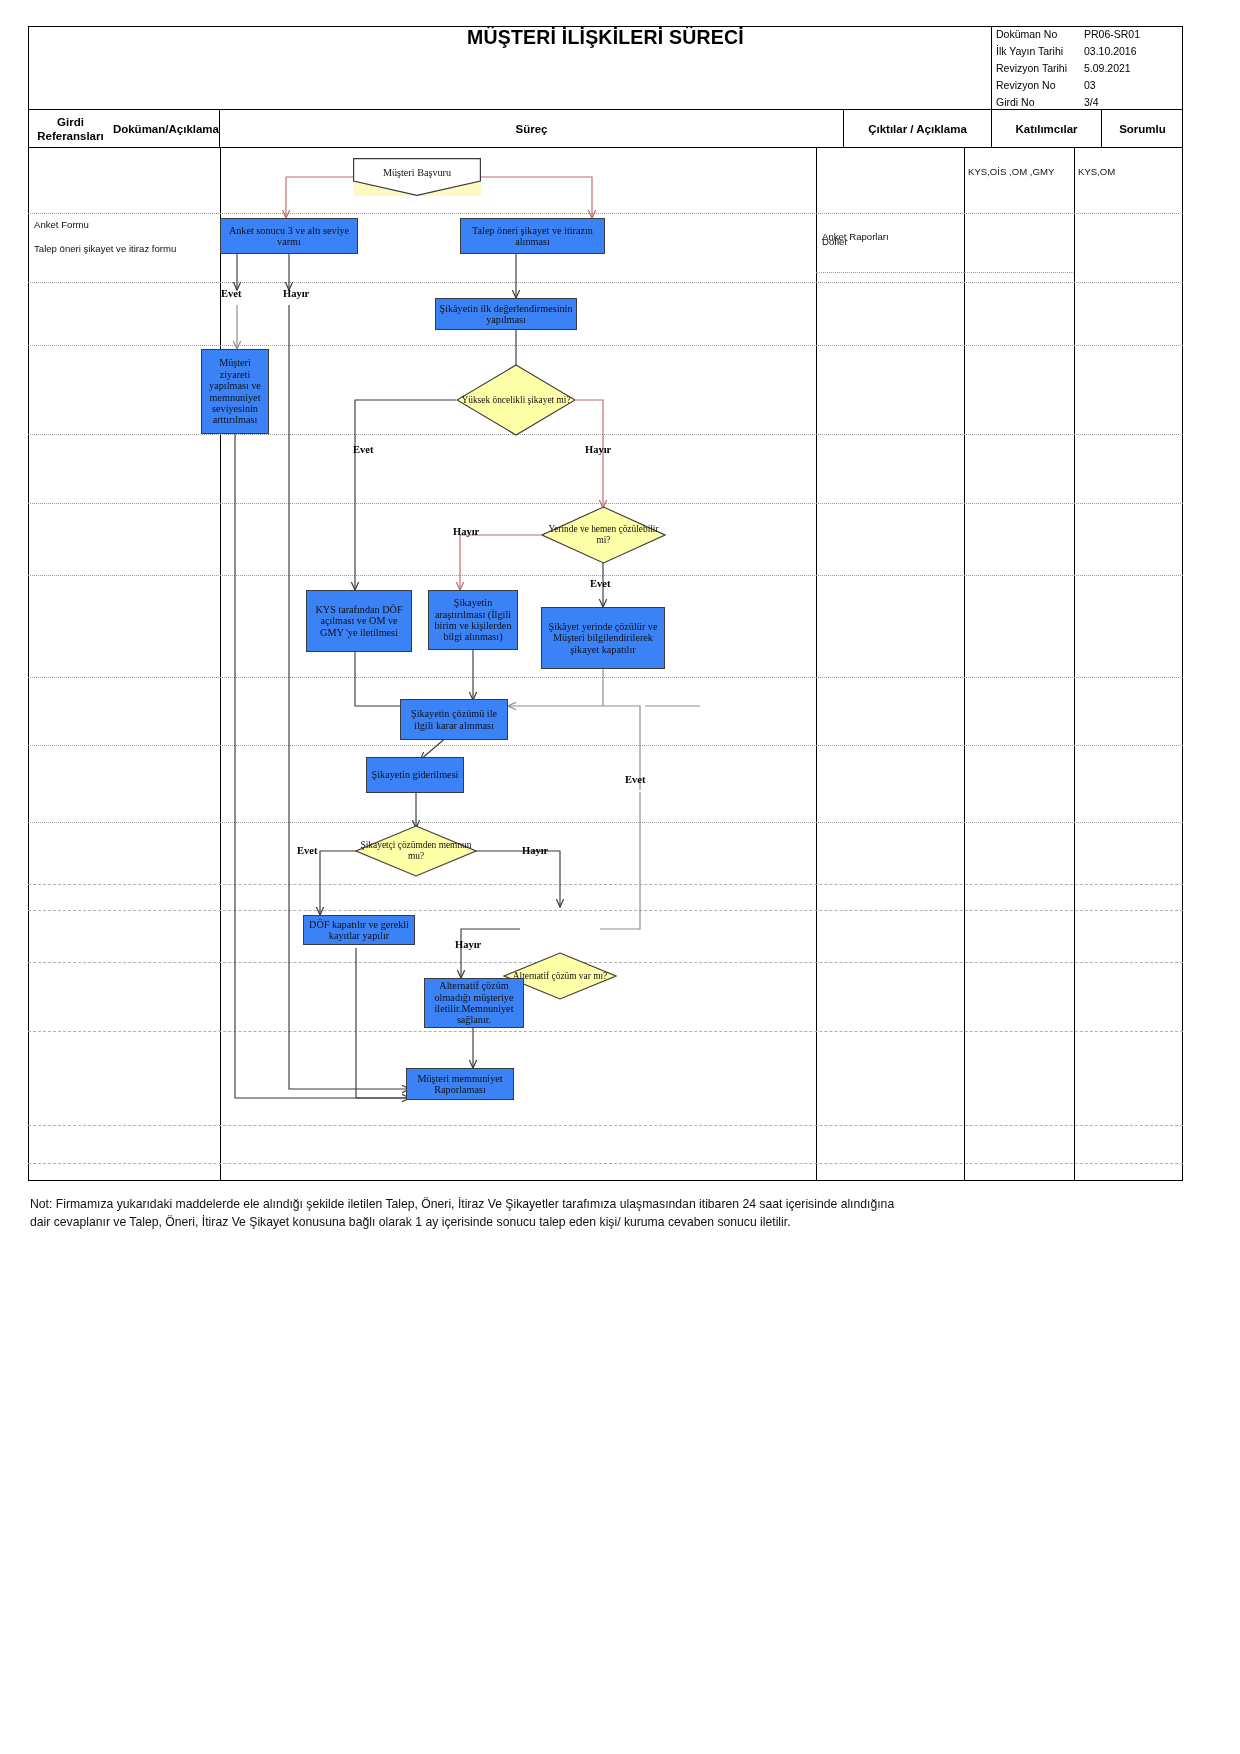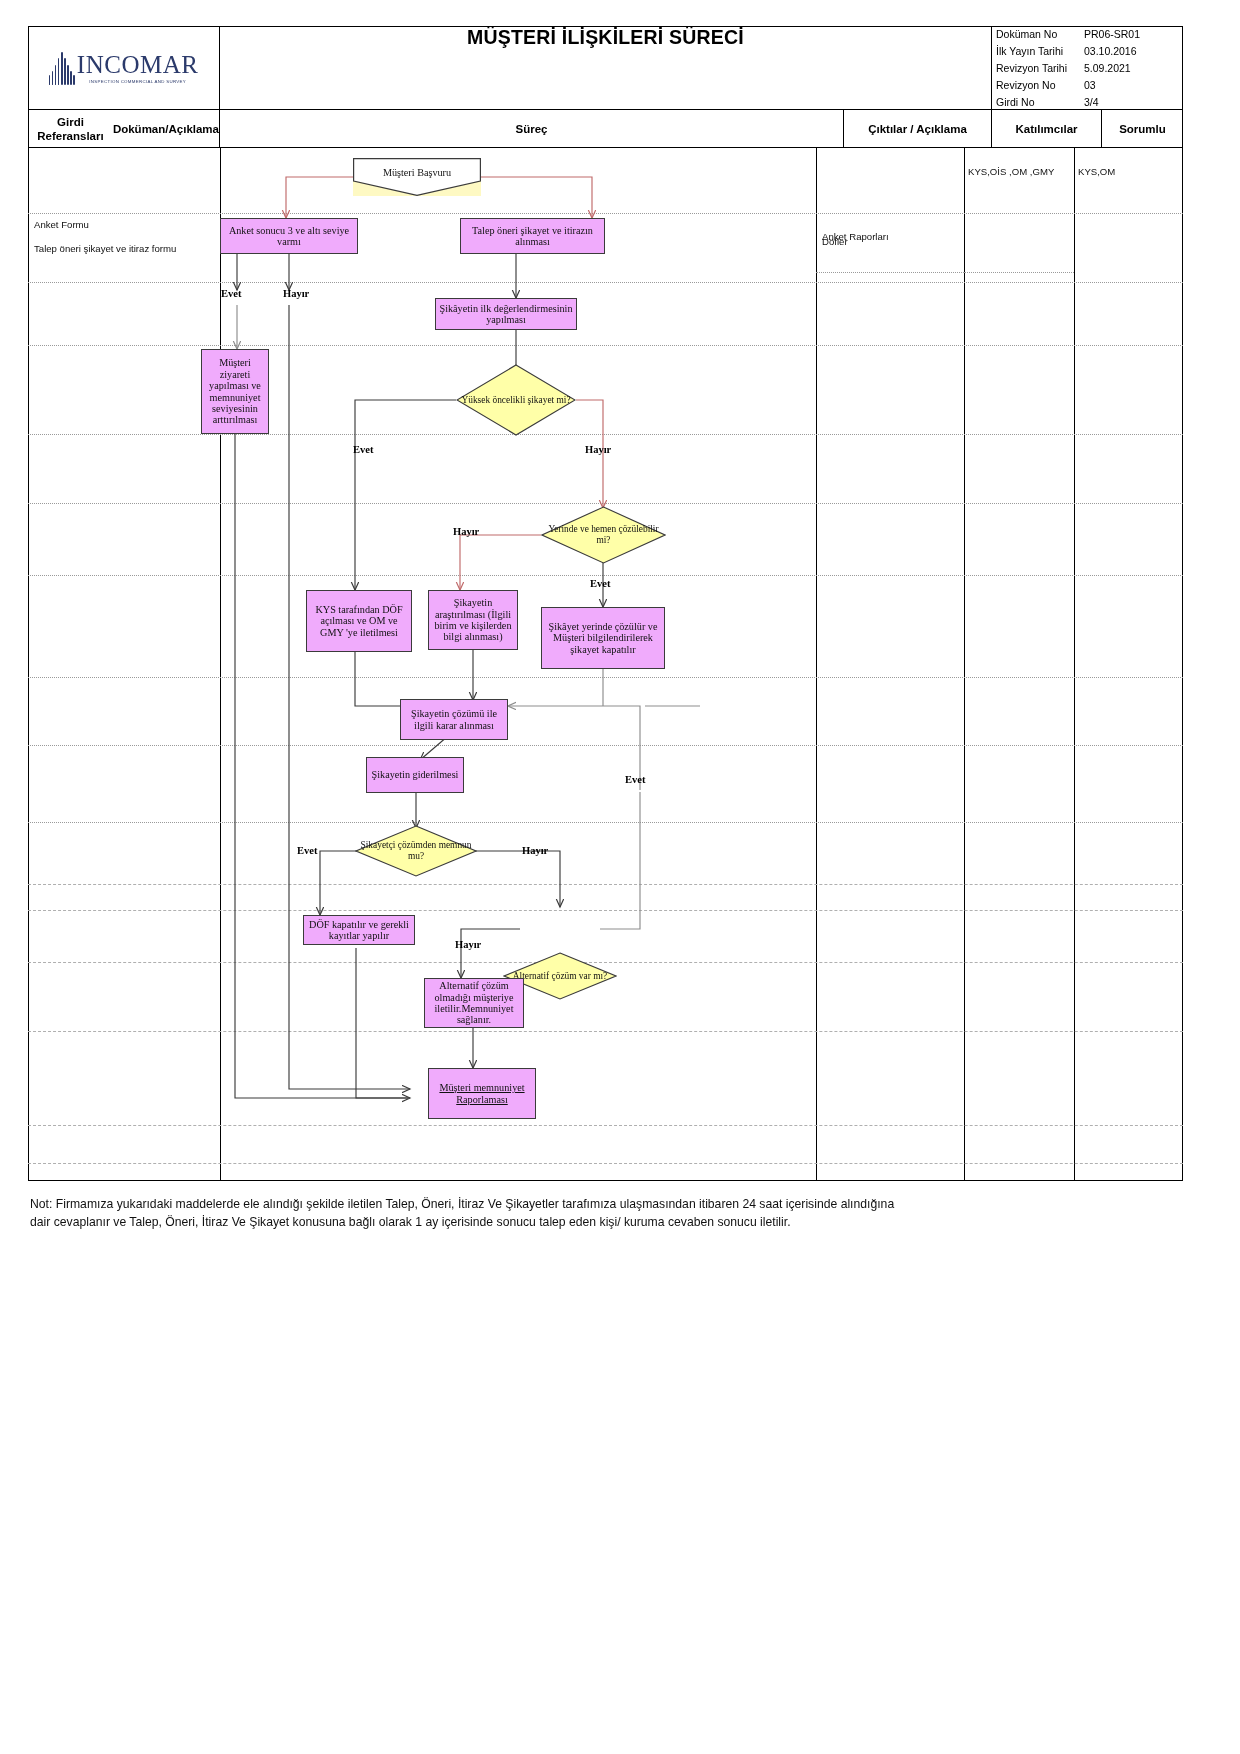--- a/index.html
+++ b/index.html
@@ -32,21 +32,21 @@
   
   .hdot{position:absolute;left:28px;width:1155px;height:0;border-top:1px dotted #9a9a9a;}
   .hdash{position:absolute;left:28px;width:1155px;height:0;border-top:1px dashed #b0b0b0;}
 
   
   .reftxt{position:absolute;font-size:9.6px;color:#111;white-space:nowrap;}
 
   
   .node{position:absolute;box-sizing:border-box;display:flex;align-items:center;justify-content:center;text-align:center;
         font-family:"Liberation Serif",serif;font-size:10.2px;line-height:1.12;color:#111;padding:2px;}
-  .box{border:1.1px solid #3b3b3b;background:#f0abfc;}
+  .box{border:1.1px solid #3b3b3b;background:#3b82f6;}
   .pent{background:#fef9c3;}
   .dia-wrap{position:absolute;}
   .dia-txt{position:absolute;inset:0;display:flex;align-items:center;justify-content:center;text-align:center;
            font-family:"Liberation Serif",serif;font-size:9.4px;line-height:1.15;color:#111;}
 
   .lbl{position:absolute;font-family:"Liberation Serif",serif;font-size:10.5px;font-weight:bold;color:#000;}
 
   
   .cellt{position:absolute;font-size:9.6px;color:#111;white-space:nowrap;}
 
@@ -63,39 +63,20 @@
 </style>
 </head>
 <body>
 
 <div class="page">
 
   <div class="frame"></div>
 
   <div class="hdr">
 
-    <div class="hdr-logo">
-      <div class="logo-wrap">
-        <div class="logo-bars">
-          <i style="height:10px"></i>
-            <i style="height:14px"></i>
-            <i style="height:20px"></i>
-          <i style="height:27px"></i>
-            <i style="height:33px"></i>
-            <i style="height:27px"></i>
-          <i style="height:20px"></i>
-            <i style="height:14px"></i>
-            <i style="height:10px"></i>
-        </div>
-        <div>
-          <div class="logo-name">INCOMAR</div>
-          <div class="logo-sub">INSPECTION COMMERCIAL AND SURVEY</div>
-        </div>
-      </div>
-    </div>
 
     <div class="hdr-title">
       <span>MÜŞTERİ İLİŞKİLERİ SÜRECİ</span>
     </div>
 
     <div class="hdr-meta">
       <div class="meta-row">
         <div class="meta-k">Doküman No</div>
         <div class="meta-v">PR06-SR01</div>
       </div>
@@ -309,21 +290,21 @@
     <svg style="position:absolute;left:0;top:0;width:114px;height:48px;" viewBox="0 0 114 48" preserveAspectRatio="none">
       <path d="M57,1 L113,24 L57,47 L1,24 Z" fill="#ffffa8" stroke="#3b3b3b" stroke-width="1.1"></path>
     </svg>
     <div class="dia-txt">Alternatif çözüm var mı?</div>
   </div>
 
   <div class="node box" style="left:424px;top:978px;width:100px;height:50px;">
     <span>Alternatif çözüm olmadığı müşteriye iletilir.Memnuniyet sağlanır.</span>
   </div>
 
-  <div class="node box" style="left:428px;top:1068px;width:108px;height:51px;text-decoration:underline;">
+  <div class="node box" style="left:406px;top:1068px;width:108px;height:32px;">
     <span>Müşteri memnuniyet Raporlaması</span>
   </div>
 
   <div class="lbl" style="left:221px;top:288px;">Evet</div>
   <div class="lbl" style="left:283px;top:288px;">Hayır</div>
   <div class="lbl" style="left:353px;top:444px;">Evet</div>
   <div class="lbl" style="left:585px;top:444px;">Hayır</div>
   <div class="lbl" style="left:453px;top:526px;">Hayır</div>
   <div class="lbl" style="left:590px;top:578px;">Evet</div>
   <div class="lbl" style="left:625px;top:774px;">Evet</div>

